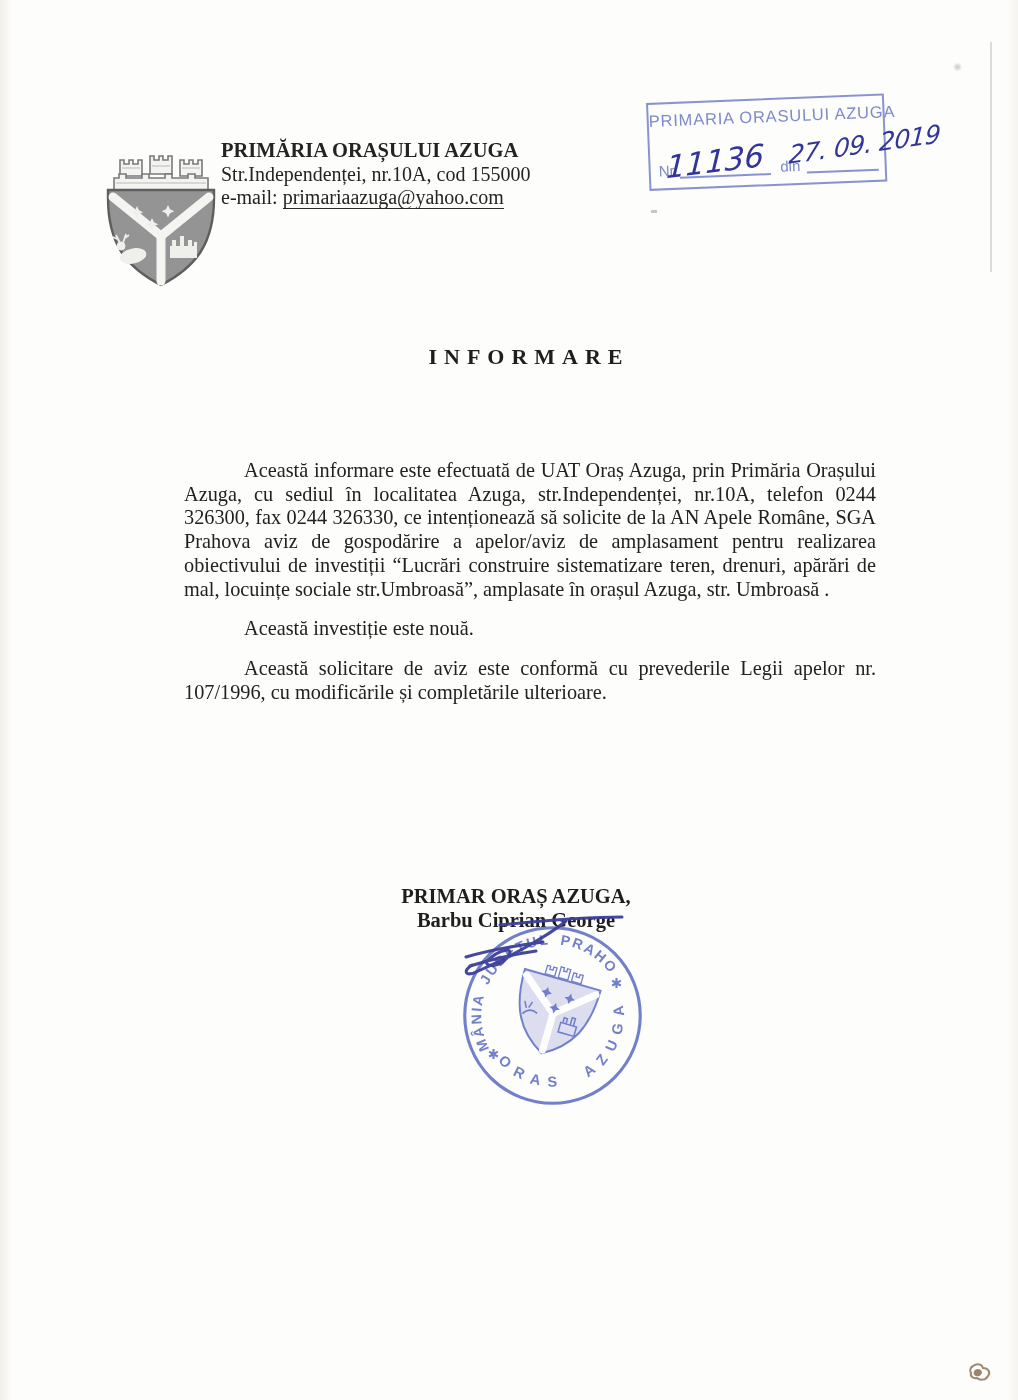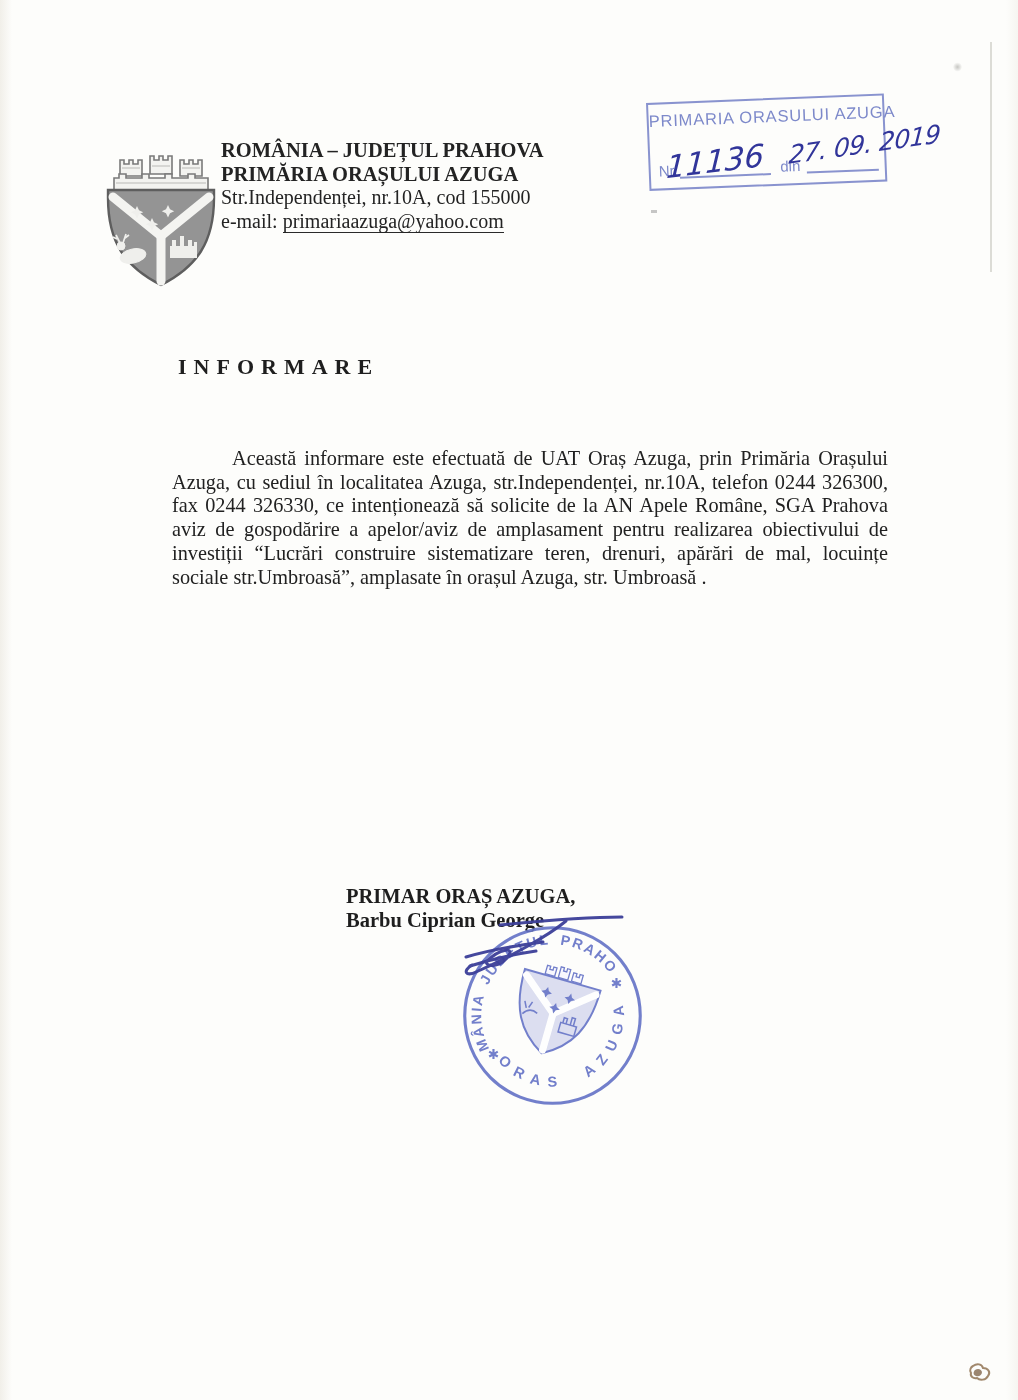--- a/index.html
+++ b/index.html
@@ -35,32 +35,32 @@
   .reg-din{margin:0 6px 0 10px;}
   .ink{
     position:absolute;color:#31359a;
     font-family:"DejaVu Sans", sans-serif;font-style:italic;
     white-space:nowrap;z-index:5;
   }
   .ink.nr{left:666px;top:143px;font-size:31px;transform:rotate(-7deg) skewX(-10deg);}
   .ink.date{left:788px;top:130px;font-size:25px;letter-spacing:-.5px;transform:rotate(-8deg) skewX(-12deg);}
   
   .doc-title{
-    position:absolute;left:168px;top:344px;width:722px;margin:10px;
-    text-align:left;font-size:22px;font-weight:bold;letter-spacing:7px;color:#1e1e1e;
+    position:absolute;left:168px;top:344px;width:722px;margin:0;
+    text-align:center;font-size:22px;font-weight:bold;letter-spacing:7px;color:#1e1e1e;
   }
   .body-text{
     position:absolute;left:168px;top:443px;width:724px;
     font-size:20.3px;line-height:23.7px;text-align:justify;color:#212121;
   }
-  .body-text p{margin:4px;text-indent:60px;}
+  .body-text p{margin:16px;text-indent:60px;}
   
   .sig-block{
     position:absolute;left:346px;top:885px;width:340px;
-    font-weight:bold;font-size:20.5px;line-height:23.5px;color:#1e1e1e;
+    text-align:center;font-weight:bold;font-size:20.5px;line-height:23.5px;color:#1e1e1e;
   }
   
   .round-stamp{position:absolute;left:455px;top:918px;width:195px;height:195px;opacity:.9;}
   .scribble{position:absolute;left:440px;top:905px;width:200px;height:90px;z-index:6;}
   
   .scan-line-right{position:absolute;left:990px;top:42px;width:1.5px;height:230px;background:#dcdcd6;}
   .speck-top{position:absolute;left:953px;top:62px;width:9px;height:10px;border-radius:50%;
     background:radial-gradient(circle,#c6c6c2 0%,rgba(255,255,255,0) 70%);}
   .mark-dash{position:absolute;left:651px;top:210px;width:6px;height:2.5px;background:#8f8f8f;opacity:.5;}
   .smudge{position:absolute;left:965px;top:1358px;width:30px;height:30px;}
@@ -111,21 +111,20 @@
     <g fill="#efefec">
       <rect x="70" y="96" width="27" height="12"></rect>
       <rect x="72" y="90" width="4" height="7"></rect>
       <rect x="80" y="86" width="4" height="11"></rect>
       <rect x="88" y="90" width="4" height="7"></rect>
       <rect x="94" y="92" width="3" height="5"></rect>
     </g>
   </svg>
 
   <div class="org-block">
-    <div class="org-line bold">ROMÂNIA – JUDEȚUL PRAHOVA</div>
     <div class="org-line bold">PRIMĂRIA ORAȘULUI AZUGA</div>
     <div class="org-line">Str.Independenței, nr.10A, cod 155000</div>
     <div class="org-line email"><span>e-mail: </span><span class="addr">primariaazuga@yahoo.com</span></div>
   </div>
 
   <div class="reg-box">
     <div class="reg-title">PRIMARIA ORASULUI AZUGA</div>
     <div class="reg-row">
       <span>Nr.</span>
       <span class="reg-underline u1"></span>
@@ -133,20 +132,22 @@
       <span class="reg-underline u2"></span>
     </div>
   </div>
   <div class="ink nr">11136</div>
   <div class="ink date">27. 09. 2019</div>
 
   <h1 class="doc-title">INFORMARE</h1>
 
   <main class="body-text">
     <p>Această informare este efectuată de UAT Oraș Azuga, prin Primăria Orașului Azuga, cu sediul în localitatea Azuga, str.Independenței, nr.10A, telefon 0244 326300, fax 0244 326330, ce intenționează să solicite de la AN Apele Române, SGA Prahova aviz de gospodărire a apelor/aviz de amplasament pentru realizarea obiectivului de investiții “Lucrări construire sistematizare teren, drenuri, apărări de mal, locuințe sociale str.Umbroasă”, amplasate în orașul Azuga, str. Umbroasă .</p>
+    <p>Această investiție este nouă.</p>
+    <p>Această solicitare de aviz este conformă cu prevederile Legii apelor nr. 107/1996, cu modificările și completările ulterioare.</p>
   </main>
 
   <div class="sig-block">
     <div>PRIMAR ORAȘ AZUGA,</div>
     <div>Barbu Ciprian George</div>
   </div>
 
   <svg class="round-stamp" viewBox="-100 -100 200 200">
     <circle cx="0" cy="0" r="90" fill="none" stroke="#6472c6" stroke-width="3.2"></circle>
     <defs>

